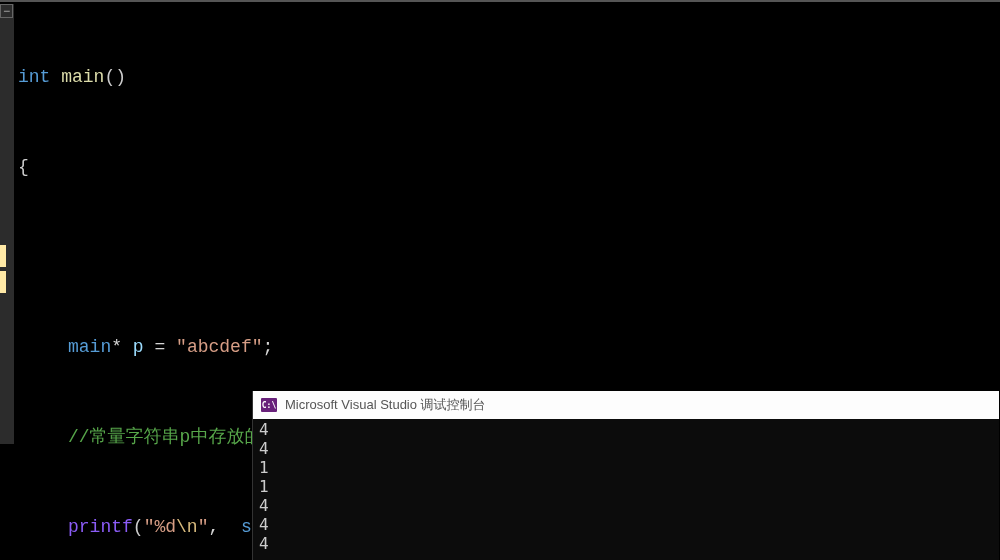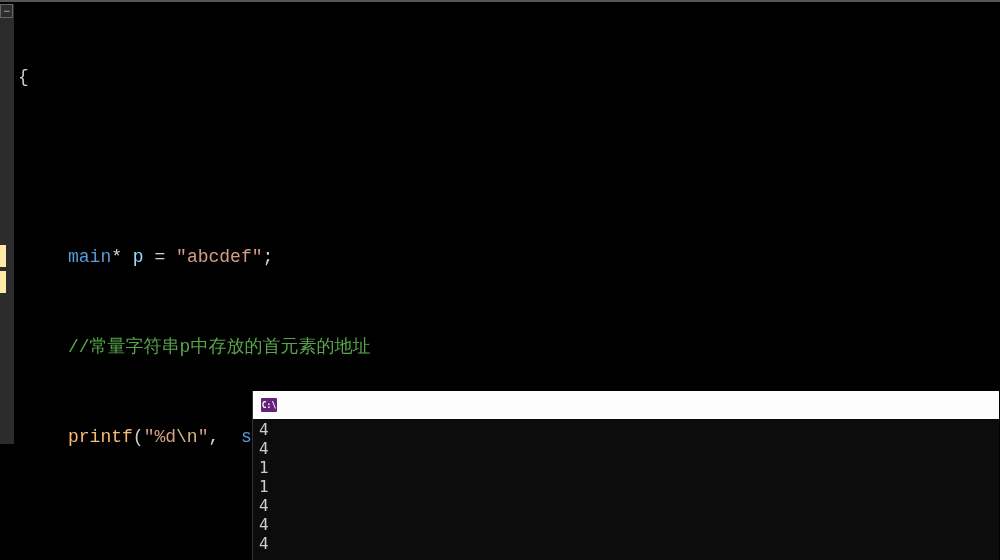--- a/index.html
+++ b/index.html
@@ -58,21 +58,21 @@
   }
   .code {
     position: absolute;
     left: 18px;
     top: 0;
     line-height: 30px;
     white-space: pre;
   }
   .kw { color: #569cd6; }
   .fn { color: #dcdcaa; }
-  .fn2 { color: #fdba74; }
+  .fn2 { color: #8b5cf6; }
   .op { color: #d4d4d4; }
   .pun { color: #d4d4d4; }
   .str { color: #d69d85; }
   .esc { color: #d7ba7d; }
   .var { color: #9cdcfe; }
   .cmt { color: #57a64a; }
   .par { color: #ccc; }
   .brace { color: #ccc; }
   .line { height: 30px; }
   .ind1 { padding-left: 50px; }
@@ -128,39 +128,41 @@
 <div class="editor">
   <div class="gutter">
     <div class="fold-marker">−</div>
   </div>
   <div class="left-marks">
     <div class="mark"></div>
     <div class="mark"></div>
   </div>
 
   <div class="code">
+    <div class="line"><span class="kw">int</span> <span class="fn">main</span><span class="par">(</span><span class="par">)</span></div>
     <div class="line"><span class="brace">{</span></div>
     <div class="line"></div>
     <div class="line ind1"><span class="kw">main</span><span class="op">*</span> <span class="var">p</span> <span class="op">=</span> <span class="str">"abcdef"</span><span class="pun">;</span></div>
     <div class="line ind1"><span class="cmt">//常量字符串p中存放的首元素的地址</span></div>
     <div class="line ind1"><span class="fn2">printf</span><span class="par">(</span><span class="str">"</span><span class="str">%d</span><span class="esc">\n</span><span class="str">"</span><span class="pun">,</span>  <span class="kw">sizeof</span><span class="par">(</span><span class="var">p</span><span class="par">)</span><span class="par">)</span><span class="pun">;</span><span class="cmt">//4 计算的指针的大小</span></div>
     
     
     
     
     
     
     
     
     
   </div>
 
   <div class="console">
     <div class="titlebar">
       <div class="title-icon">C:\</div>
+      <span>Microsoft Visual Studio 调试控制台</span>
     </div>
     <div class="console-body">
       <div class="cline">4</div>
       <div class="cline">4</div>
       <div class="cline">1</div>
       <div class="cline">1</div>
       <div class="cline">4</div>
       <div class="cline">4</div>
       <div class="cline">4</div>
     </div>

